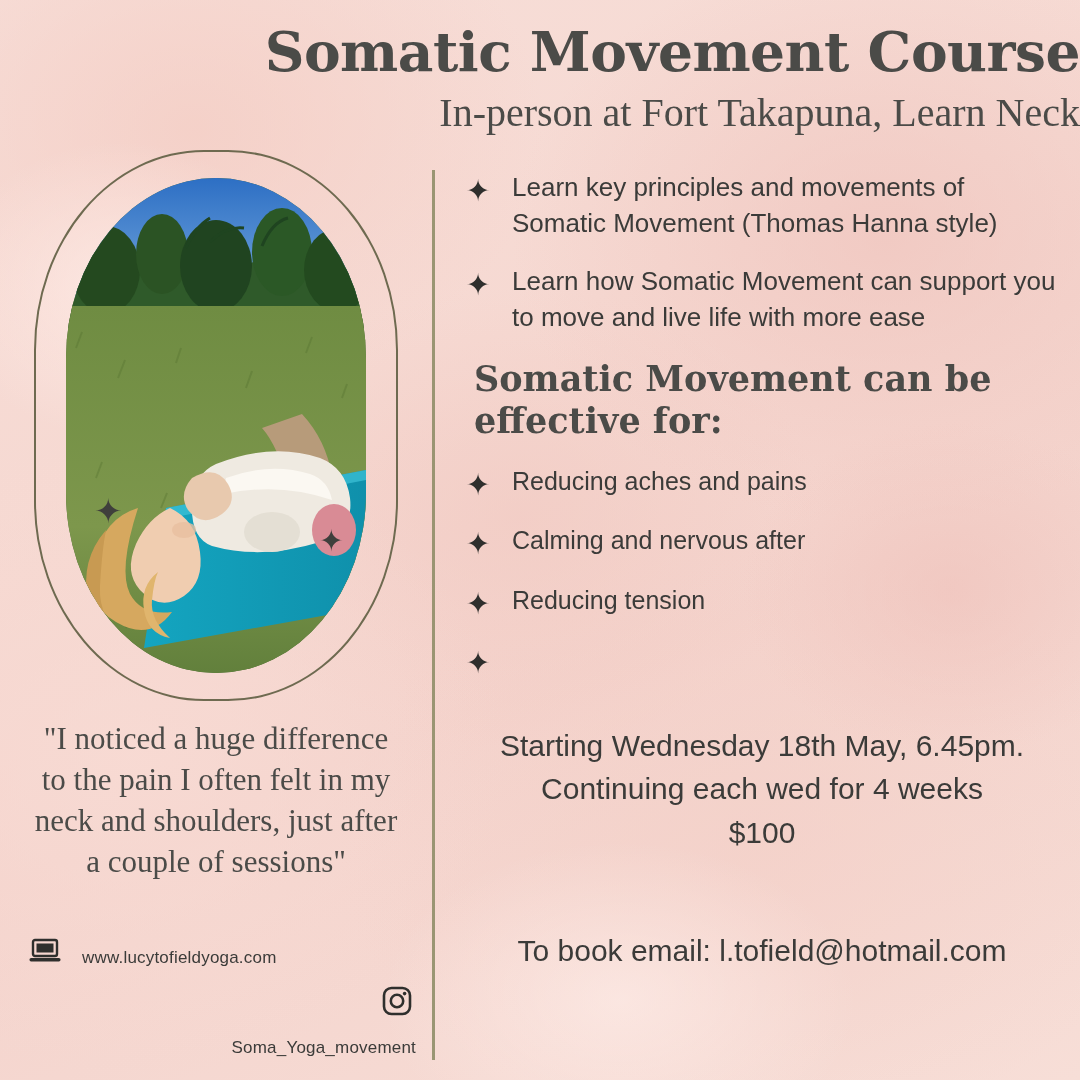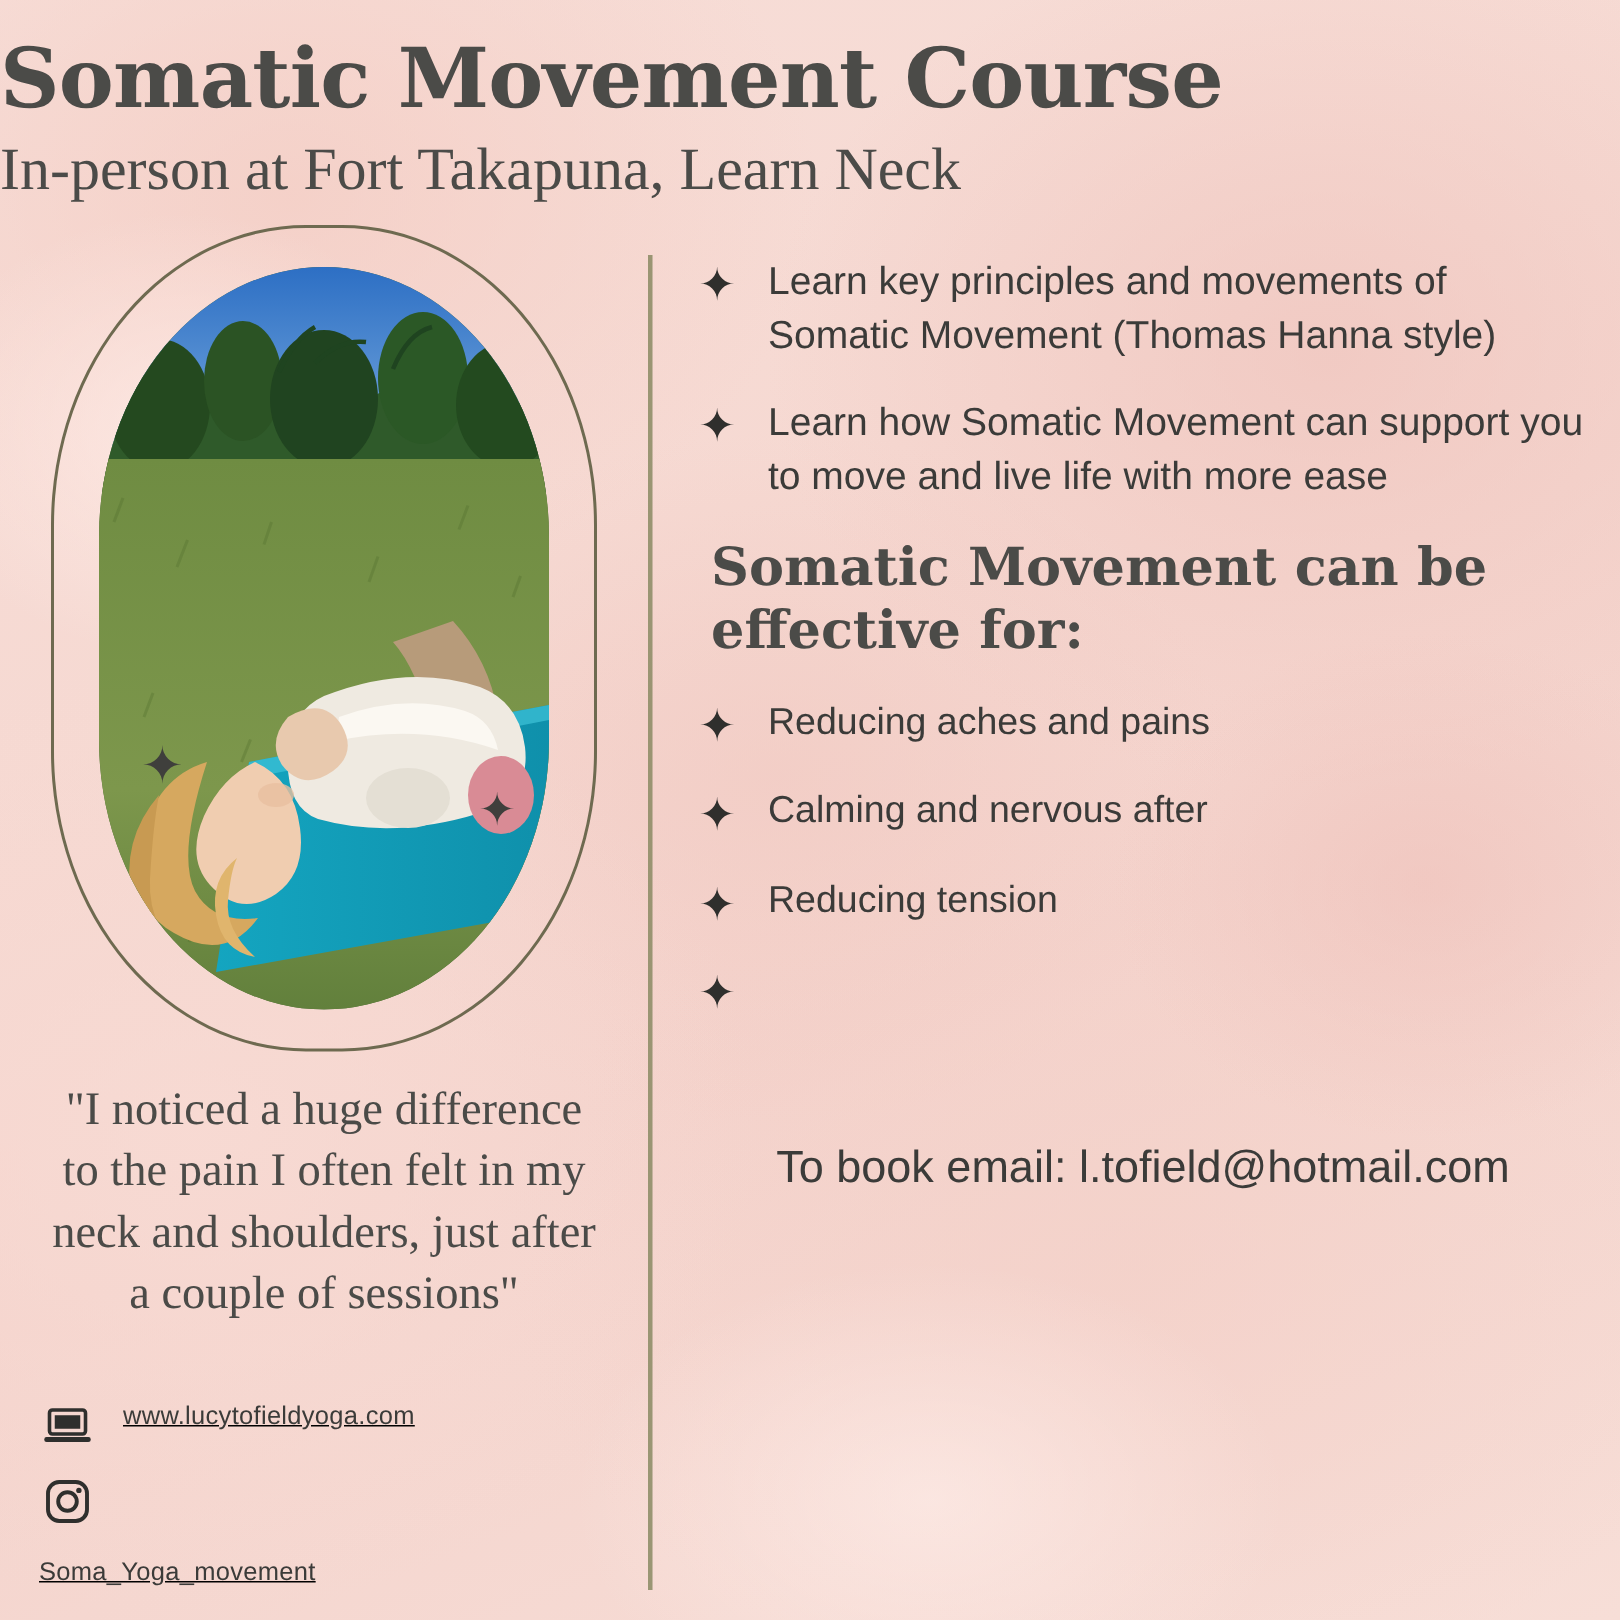--- a/index.html
+++ b/index.html
@@ -31,22 +31,22 @@
     border-radius: 50%;
     pointer-events: none;
   }
   .w1 { left: -60px; top: 140px; width: 360px; height: 300px; background: radial-gradient(ellipse at center, rgba(255,236,231,0.75), rgba(255,236,231,0) 70%); }
   .w2 { right: -80px; top: 420px; width: 420px; height: 340px; background: radial-gradient(ellipse at center, rgba(238,191,184,0.55), rgba(238,191,184,0) 70%); }
   .w3 { left: 380px; bottom: -80px; width: 480px; height: 320px; background: radial-gradient(ellipse at center, rgba(255,240,236,0.6), rgba(255,240,236,0) 70%); }
 
   
   .header {
     position: absolute;
-    top: 20px; left: 0; right: 14px;
-    text-align: left;
+    top: 20px; left: 0; right: 0;
+    text-align: right;
   }
   .title {
     font-family: "DejaVu Serif", serif;
     font-weight: 700;
     font-size: 55px;
     letter-spacing: -0.5px;
     color: #4b4b48;
     margin: 0;
     line-height: 1.15;
   }
@@ -117,24 +117,23 @@
 
   
   .footer {
     position: absolute;
     left: 26px;
     bottom: 22px;
     width: 390px;
   }
   .footer-row {
     display: flex;
-    align-items: flex-start;
+    align-items: flex-end;
     gap: 18px;
     margin-bottom: 14px;
-    text-decoration: underline;
   }
   .footer-row:last-child { margin-bottom: 0; flex-direction: column; }
   .footer-icon {
     width: 38px;
     height: 34px;
     flex: 0 0 38px;
     display: flex;
     align-items: center;
     justify-content: center;
     color: #2f2f2d;
@@ -332,16 +331,20 @@
       </div>
       <div class="bullet">
         <span class="star">✦</span>
         <span class="btext">Reducing tension</span>
       </div>
       <div class="bullet">
         <span class="star">✦</span>
       </div>
     </div>
 
+    <div class="schedule">
+      <div>Starting Wednesday 18th May, 6.45pm. Continuing each wed for 4 weeks</div>
+      <div>$100</div>
+    </div>
 
     <div class="booking">To book email: l.tofield@hotmail.com</div>
   </div>
 </div>
 
 </body></html>

